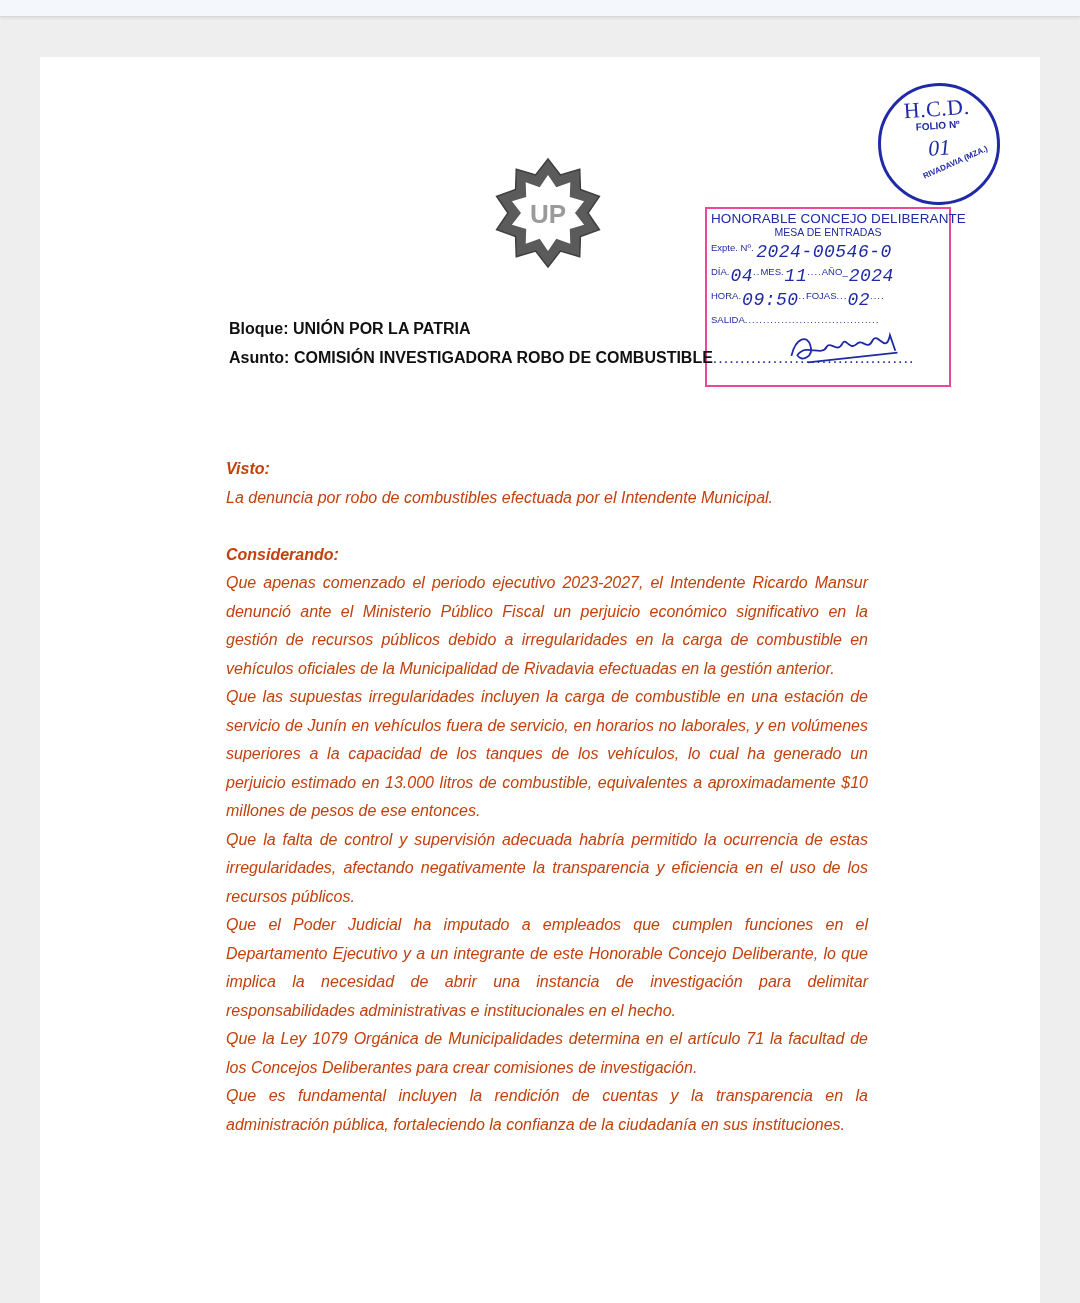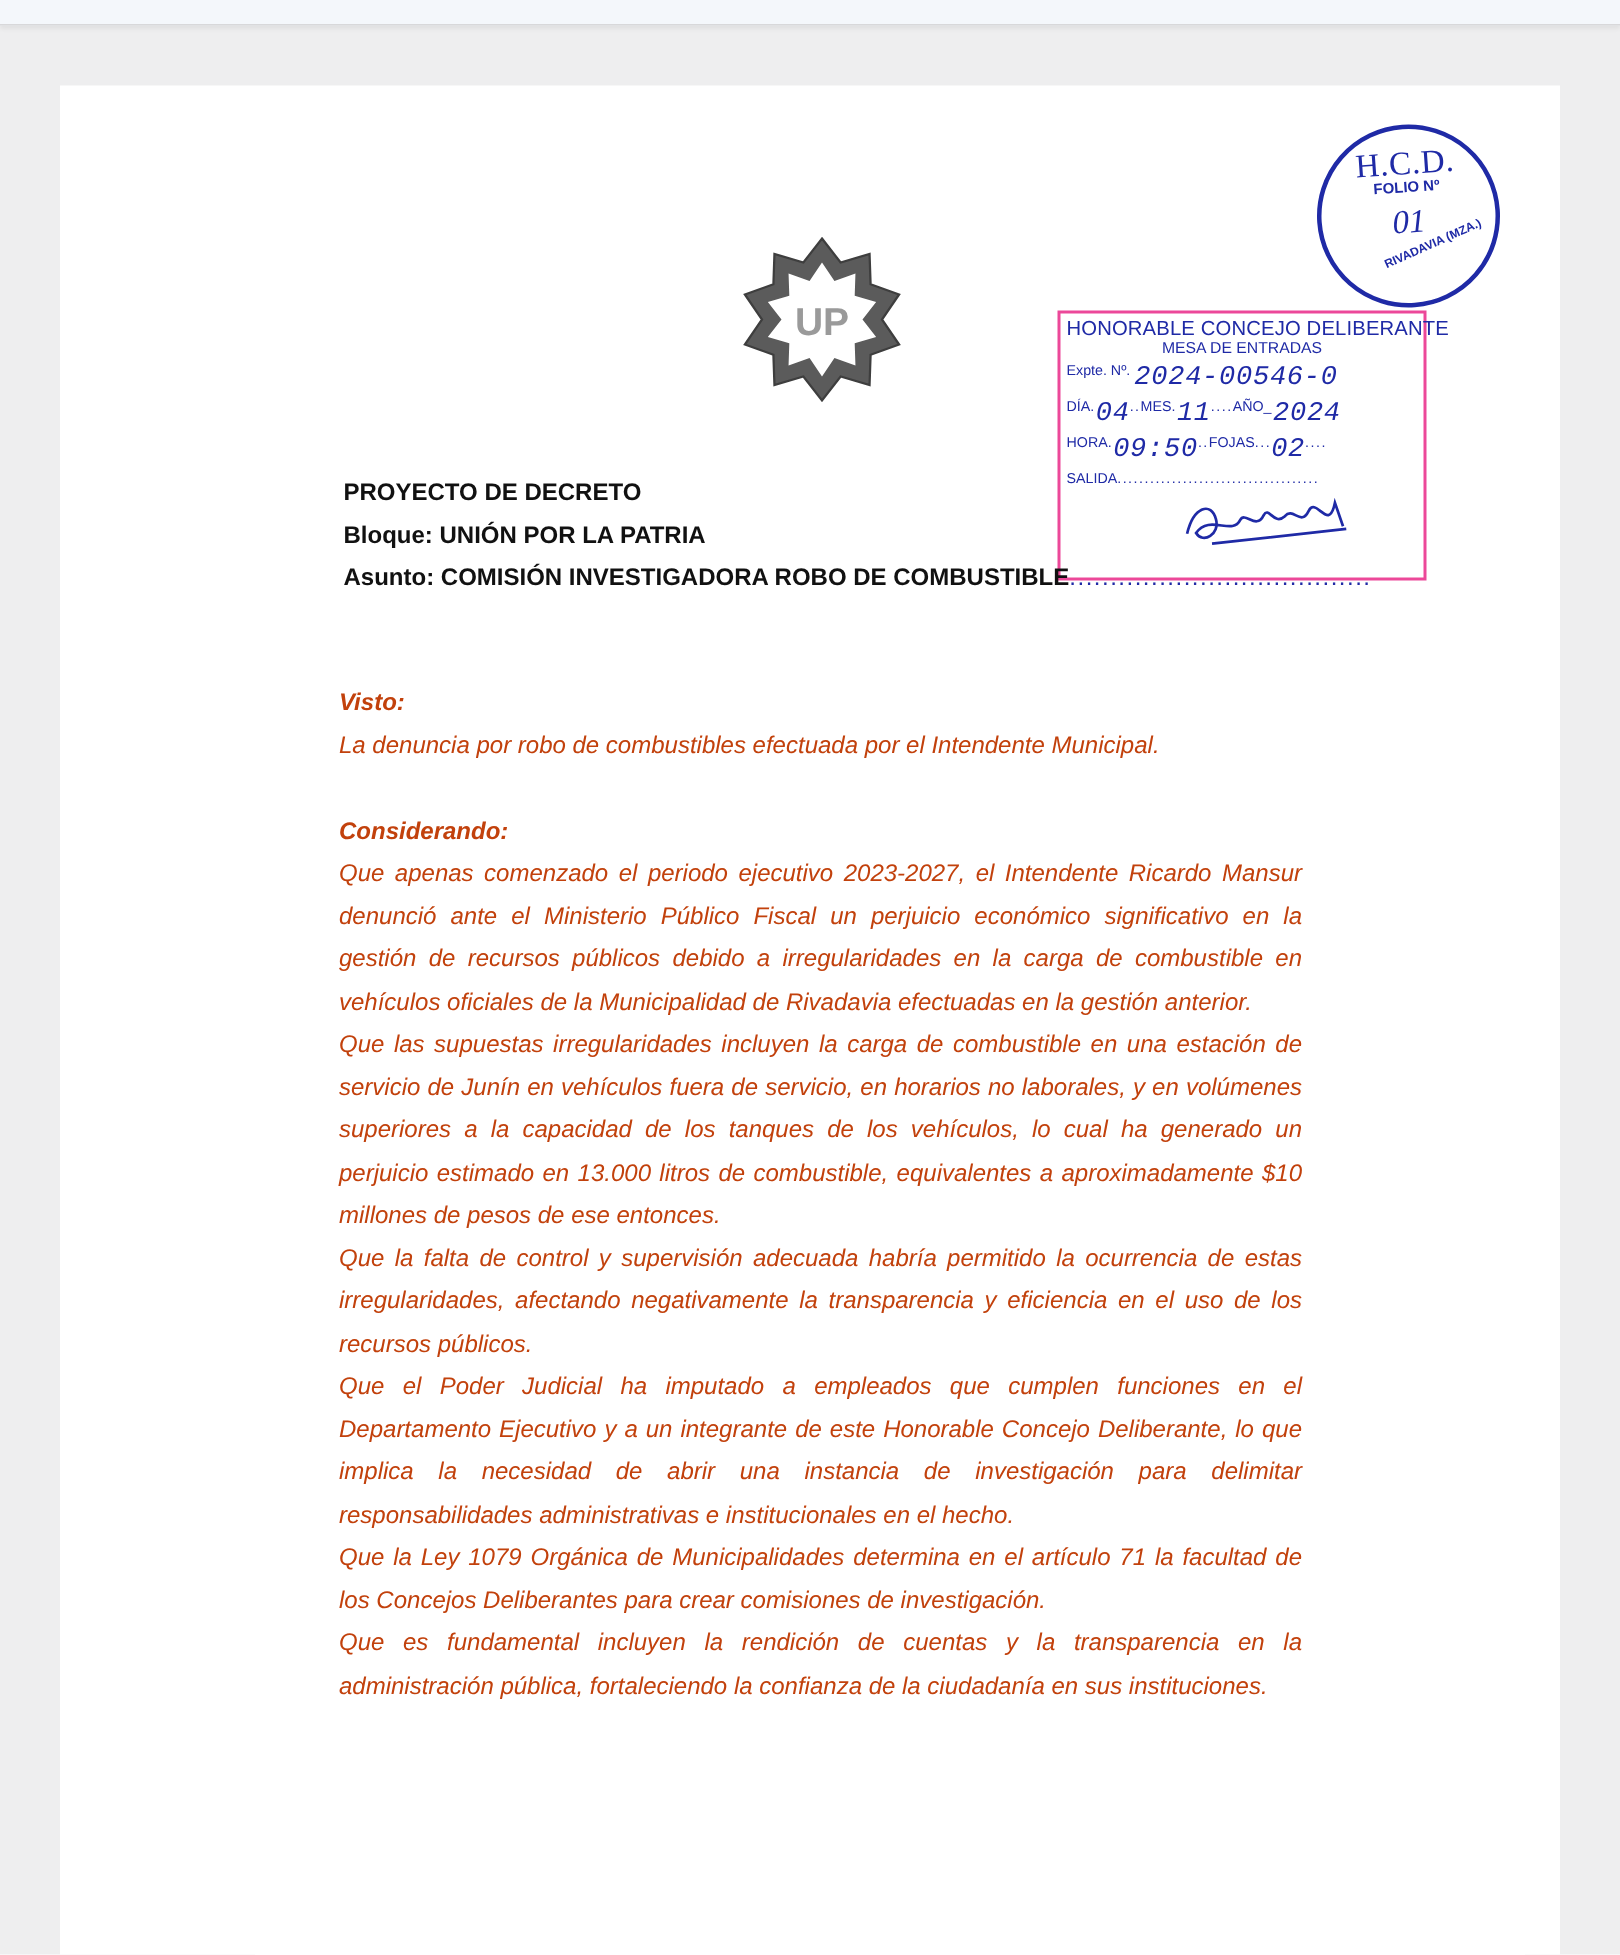--- a/index.html
+++ b/index.html
@@ -115,21 +115,20 @@
         <span class="dots">.....................................</span>
     </div>
     <div class="signature">
       <svg width="120" height="34" viewBox="0 0 120 34">
         <path d="M4 22 C10 4, 22 2, 24 14 C26 24, 14 30, 10 22 C20 10, 34 26, 40 16 C44 10, 50 24, 56 14 C60 8, 62 22, 70 16 C76 10, 80 24, 86 14 C92 4, 98 30, 104 10 L108 26 M20 30 L110 28" fill="none" stroke="#1f2aa6" stroke-width="1.8"></path>
       </svg>
     </div>
   </div>
 
   <div class="head">
-    <div class="line first">PROYECTO DE DECRETO</div>
     <div class="line">Bloque:  UNIÓN POR LA PATRIA</div>
     <div class="line"><span>Asunto: COMISIÓN INVESTIGADORA ROBO DE COMBUSTIBLE</span><span class="dots-trail">.....................................</span></div>
   </div>
 
   <div class="body">
     <div class="section-title">Visto:</div>
     <div class="para">La denuncia por robo de combustibles efectuada por el Intendente Municipal.</div>
     <div class="gap"></div>
     <div class="section-title">Considerando:</div>
     <div class="para">Que apenas comenzado el periodo ejecutivo 2023-2027, el Intendente Ricardo Mansur denunció ante el Ministerio Público Fiscal un perjuicio económico significativo en la gestión de recursos públicos debido a irregularidades en la carga de combustible en vehículos oficiales de la Municipalidad de Rivadavia efectuadas en la gestión anterior.</div>

